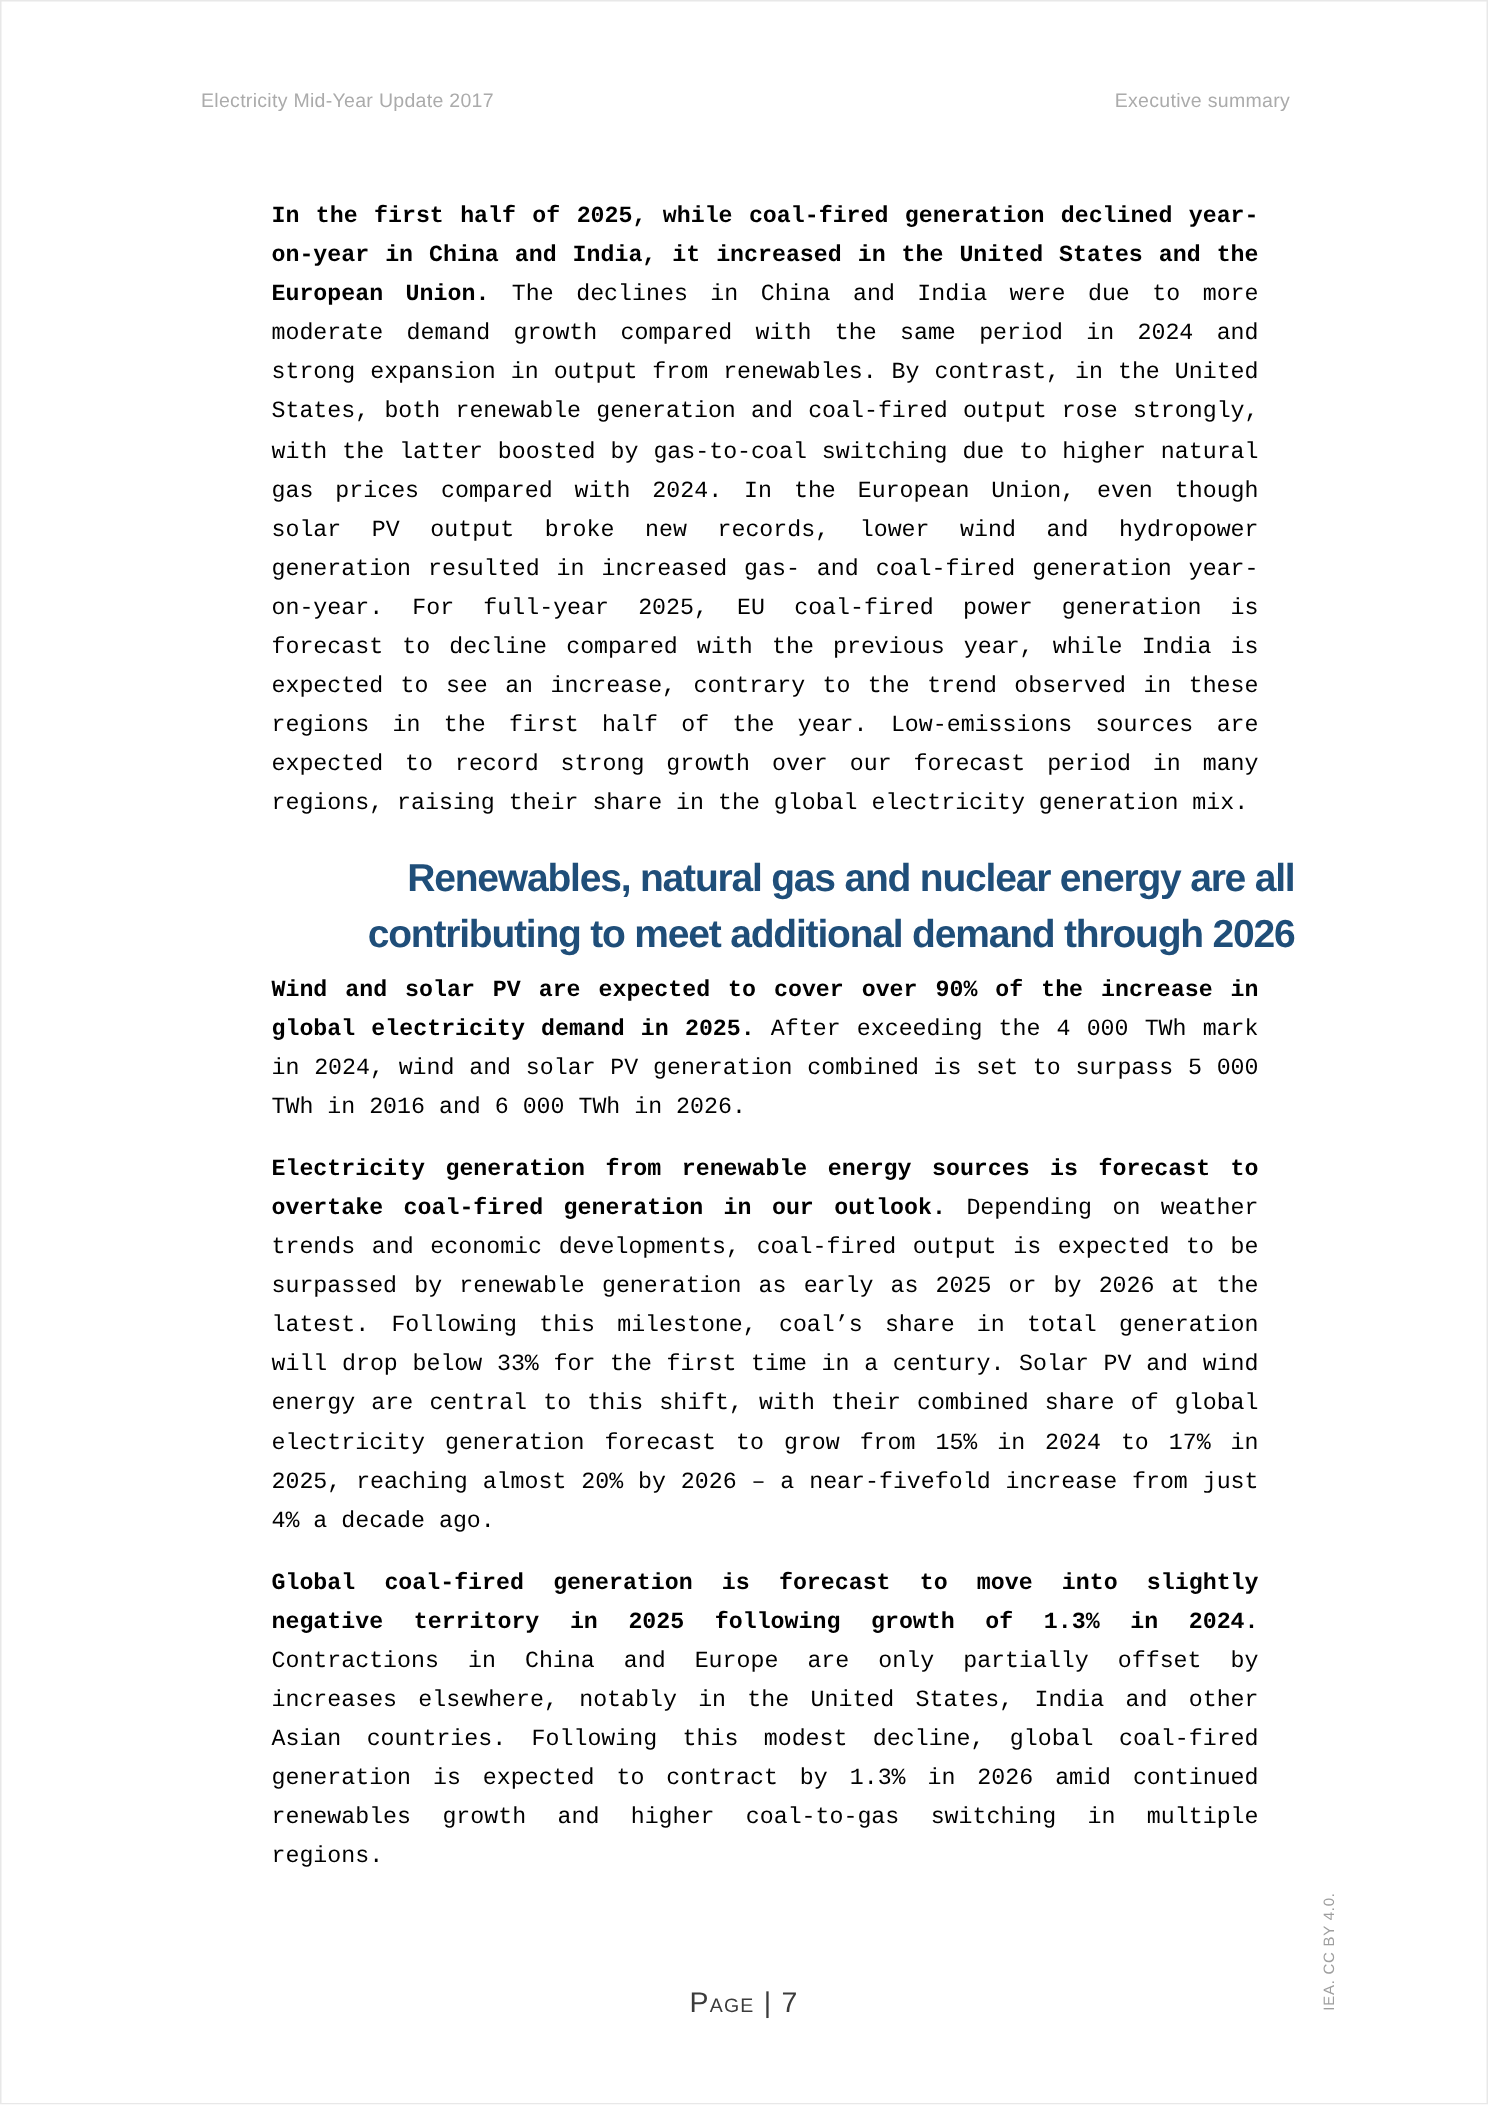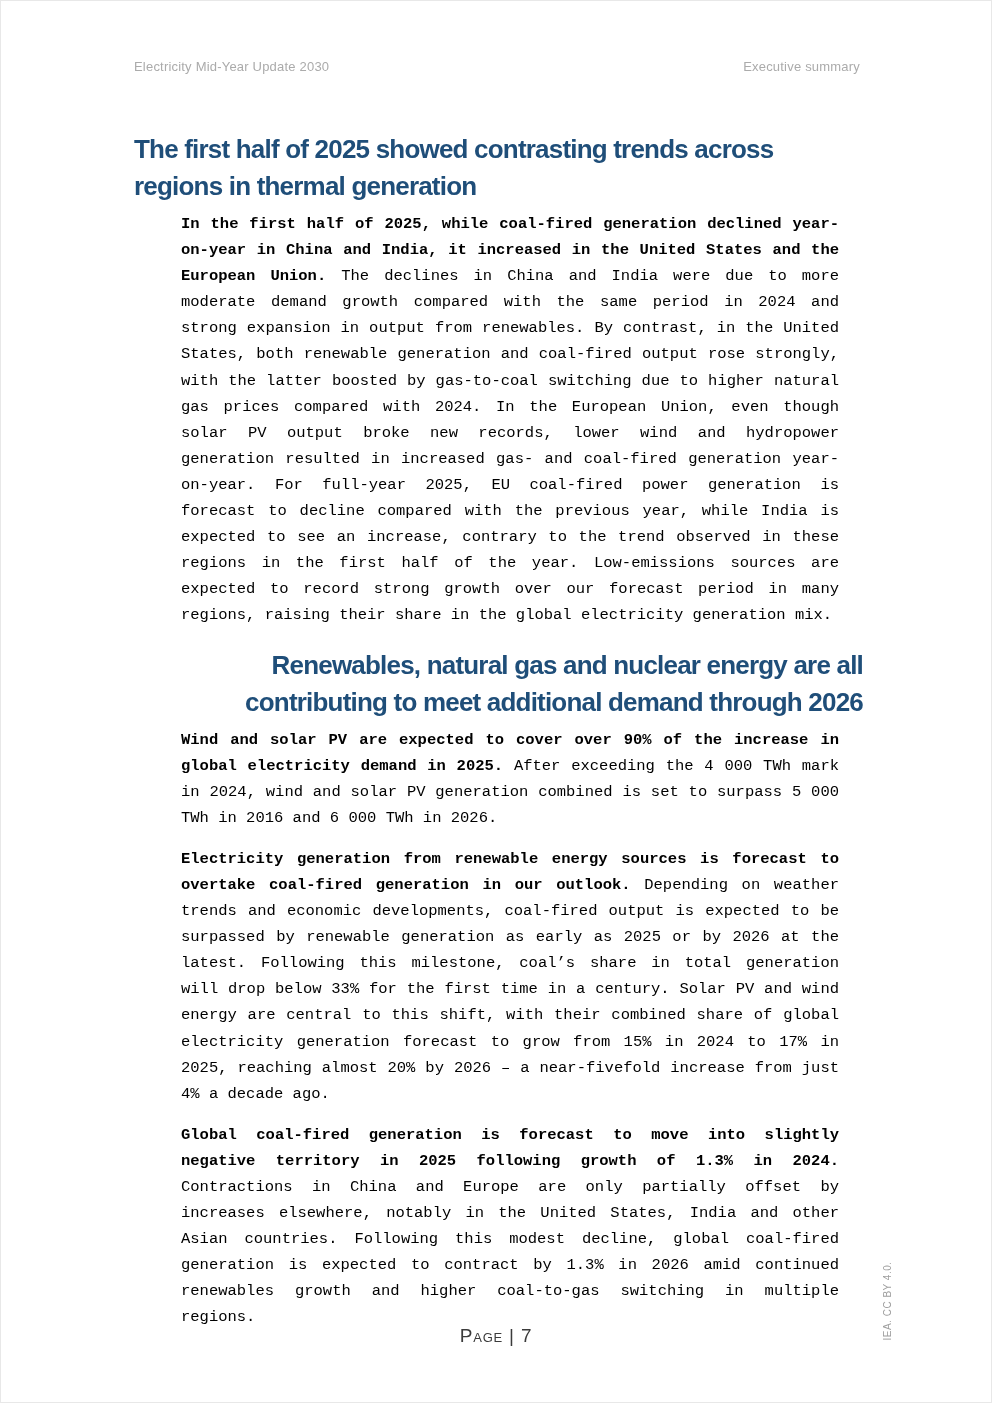--- a/index.html
+++ b/index.html
@@ -72,27 +72,26 @@
     letter-spacing: 0.5px;
     color: #9e9e9e;
   }
 </style>
 </head>
 <body>
 
 <div class="page">
 
   <div class="running-header">
-    <span>Electricity Mid-Year Update 2030</span>
+    <span>Electricity Mid-Year Update 2017</span>
     <span>Executive summary</span>
   </div>
 
   <div class="content">
 
-    <h1 class="section-heading">The first half of 2025 showed contrasting trends across regions in thermal generation</h1>
 
     <div class="paras">
       <p><b>In the first half of 2025, while coal-fired generation declined year-on-year in China and India, it increased in the United States and the European Union.</b><span> The declines in China and India were due to more moderate demand growth compared with the same period in 2024 and strong expansion in output from renewables. By contrast, in the United States, both renewable generation and coal-fired output rose strongly, with the latter boosted by gas-to-coal switching due to higher natural gas prices compared with 2024. In the European Union, even though solar PV output broke new records, lower wind and hydropower generation resulted in increased gas- and coal-fired generation year-on-year. For full-year 2025, EU coal-fired power generation is forecast to decline compared with the previous year, while India is expected to see an increase, contrary to the trend observed in these regions in the first half of the year. Low-emissions sources are expected to record strong growth over our forecast period in many regions, raising their share in the global electricity generation mix.</span></p>
     </div>
 
     <h1 class="section-heading second">Renewables, natural gas and nuclear energy are all contributing to meet additional demand through 2026</h1>
 
     <div class="paras">
       <p><b>Wind and solar PV are expected to cover over 90% of the increase in global electricity demand in 2025.</b><span> After exceeding the 4 000 TWh mark in 2024, wind and solar PV generation combined is set to surpass 5 000 TWh in 2016 and 6 000 TWh in 2026.</span></p>
       <p><b>Electricity generation from renewable energy sources is forecast to overtake coal-fired generation in our outlook.</b><span> Depending on weather trends and economic developments, coal-fired output is expected to be surpassed by renewable generation as early as 2025 or by 2026 at the latest. Following this milestone, coal’s share in total generation will drop below 33% for the first time in a century. Solar PV and wind energy are central to this shift, with their combined share of global electricity generation forecast to grow from 15% in 2024 to 17% in 2025, reaching almost 20% by 2026 – a near-fivefold increase from just 4% a decade ago.</span></p>

